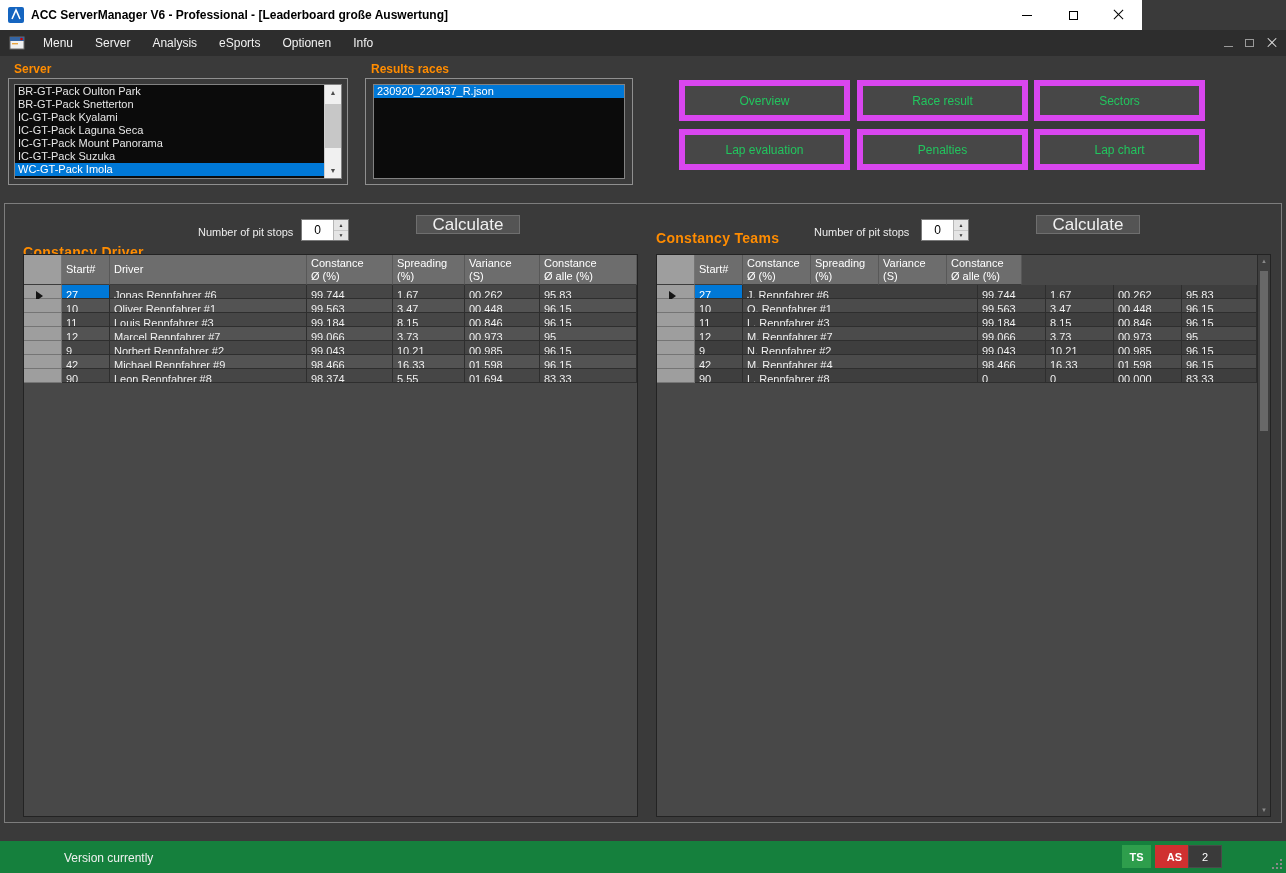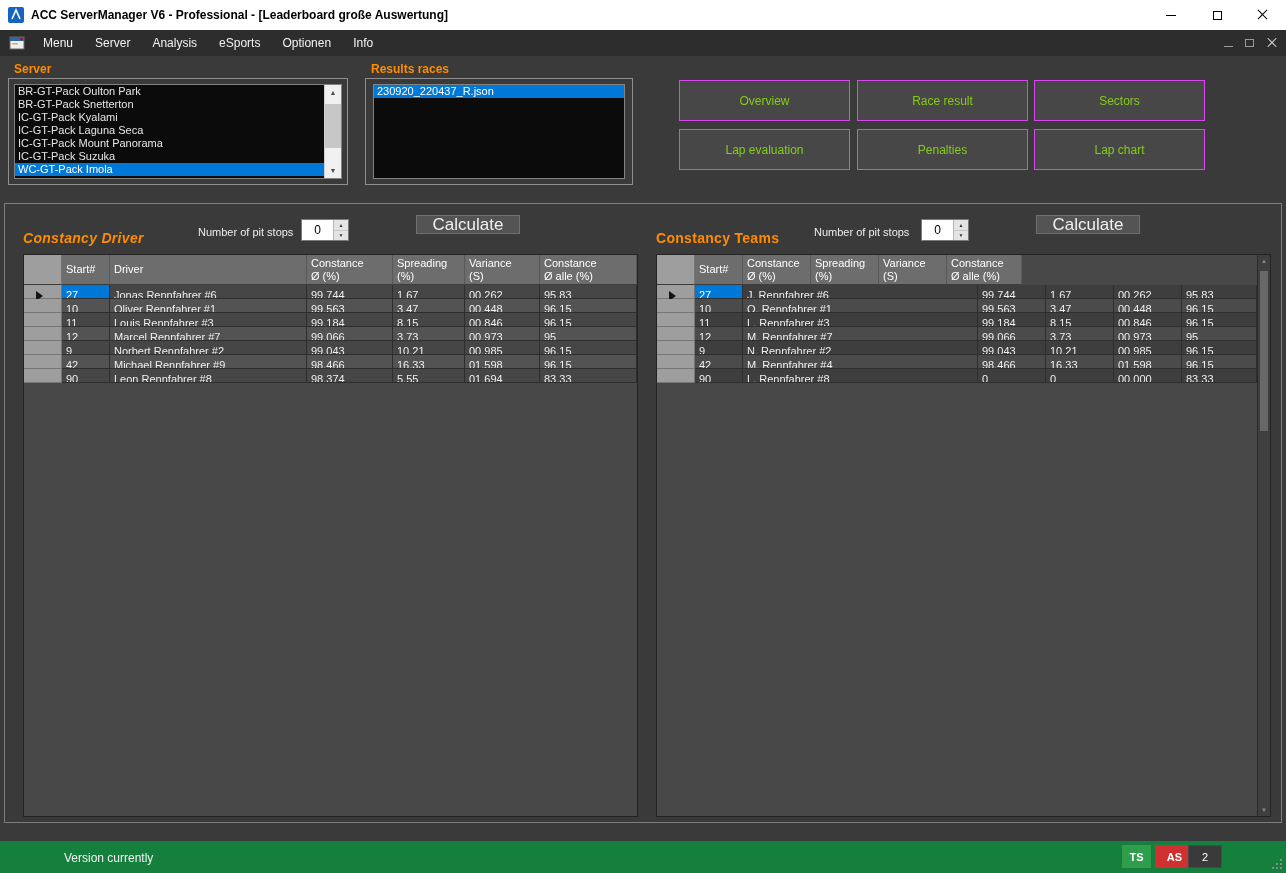--- a/index.html
+++ b/index.html
@@ -5,21 +5,21 @@
   * { box-sizing: border-box; margin: 0; padding: 0; }
   html,body { width:1286px; height:873px; }
   body {
     position: relative;
     background: #3a3a3a;
     font-family: "Liberation Sans", sans-serif;
     overflow: hidden;
   }
 
   
-  .titlebar { position:absolute; left:0; top:0; width:1286px; height:30px; background:#ffffff; display:flex; align-items:center; }
+  .titlebar { position:absolute; left:0; top:0; width:1142px; height:30px; background:#ffffff; display:flex; align-items:center; }
   .app-icon { width:16px; height:16px; margin-left:8px; flex:0 0 auto; }
   .title-text { margin-left:7px; font-size:12px; font-weight:bold; color:#000; white-space:nowrap; }
   .caption-buttons { position:absolute; right:0; top:0; height:30px; display:flex; }
   .cap-btn { width:46px; height:30px; display:flex; align-items:center; justify-content:center; position:relative; }
   .glyph-min { width:10px; height:1px; background:#000; }
   .glyph-max { width:9px; height:9px; border:1px solid #000; }
   .glyph-x1,.glyph-x2 { position:absolute; width:13px; height:1px; background:#000; left:16px; top:14px; }
   .glyph-x1 { transform:rotate(45deg); } .glyph-x2 { transform:rotate(-45deg); }
 
   
@@ -39,21 +39,21 @@
   .listbox { position:absolute; background:#0b0b0b; border:1px solid #828282; overflow:hidden; }
   .li { height:13px; line-height:13px; font-size:11px; color:#e6e6e6; padding-left:3px; white-space:nowrap; }
   .li.sel { background:#0078d7; color:#fff; }
 
   .sb { position:absolute; top:0; right:0; bottom:0; width:17px; background:#f0f0f0; border-left:1px solid #cfcfcf; }
   .sb-btn { height:15px; display:flex; align-items:center; justify-content:center; font-size:7px; color:#4d4d4d; }
   .sb-btn.bottom { position:absolute; bottom:0; left:0; right:0; }
   .sb-thumb { position:absolute; left:0; right:0; top:19px; height:44px; background:#c7c7c7; }
 
   
-  .action-btn { position:absolute; width:171px; height:41px; background:#474747; border:1px solid #d946ef; color:#84cc16; font-size:12px; display:flex; align-items:center; justify-content:center; }
+  .action-btn { position:absolute; width:171px; height:41px; background:#474747; border:6px solid #d946ef; color:#22c55e; font-size:12px; display:flex; align-items:center; justify-content:center; }
 
   
   .bigpanel { position:absolute; left:4px; top:203px; width:1278px; height:620px; border:1px solid #7d7d7d; }
   .sect-title { position:absolute; color:#ff8c00; font-weight:bold; font-size:14px; letter-spacing:0.3px; }
   .lbl { position:absolute; color:#ededed; font-size:11px; }
 
   .nud { position:absolute; width:48px; height:22px; background:#fff; border:1px solid #7a7a7a; display:flex; }
   .nud-val { flex:1; color:#000; font-size:12px; line-height:20px; text-align:center; }
   .nud-spin { width:15px; display:flex; flex-direction:column; border-left:1px solid #b5b5b5; }
   .nud-btn { flex:1; background:#e4e4e4; display:flex; align-items:center; justify-content:center; font-size:5px; color:#333; }
@@ -175,21 +175,21 @@
 
 <div class="action-btn" style="left:679px; top:80px;">Overview</div>
 <div class="action-btn" style="left:857px; top:80px;">Race result</div>
 <div class="action-btn" style="left:1034px; top:80px;">Sectors</div>
 <div class="action-btn" style="left:679px; top:129px;">Lap evaluation</div>
 <div class="action-btn" style="left:857px; top:129px;">Penalties</div>
 <div class="action-btn" style="left:1034px; top:129px;">Lap chart</div>
 
 <div class="bigpanel">
 
-  <div class="sect-title" style="left:18px; top:26px;font-style:italic;">Constancy Driver</div>
+  <div class="sect-title" style="left:18px; top:40px;">Constancy Driver</div>
   <div class="lbl" style="left:193px; top:22px;">Number of pit stops</div>
   <div class="nud" style="left:296px; top:15px;">
     <div class="nud-val">0</div>
     <div class="nud-spin">
       <div class="nud-btn up">▲</div>
       <div class="nud-btn">▼</div>
     </div>
   </div>
   <div class="calc-btn" style="left:411px; top:11px;">Calculate</div>
 

